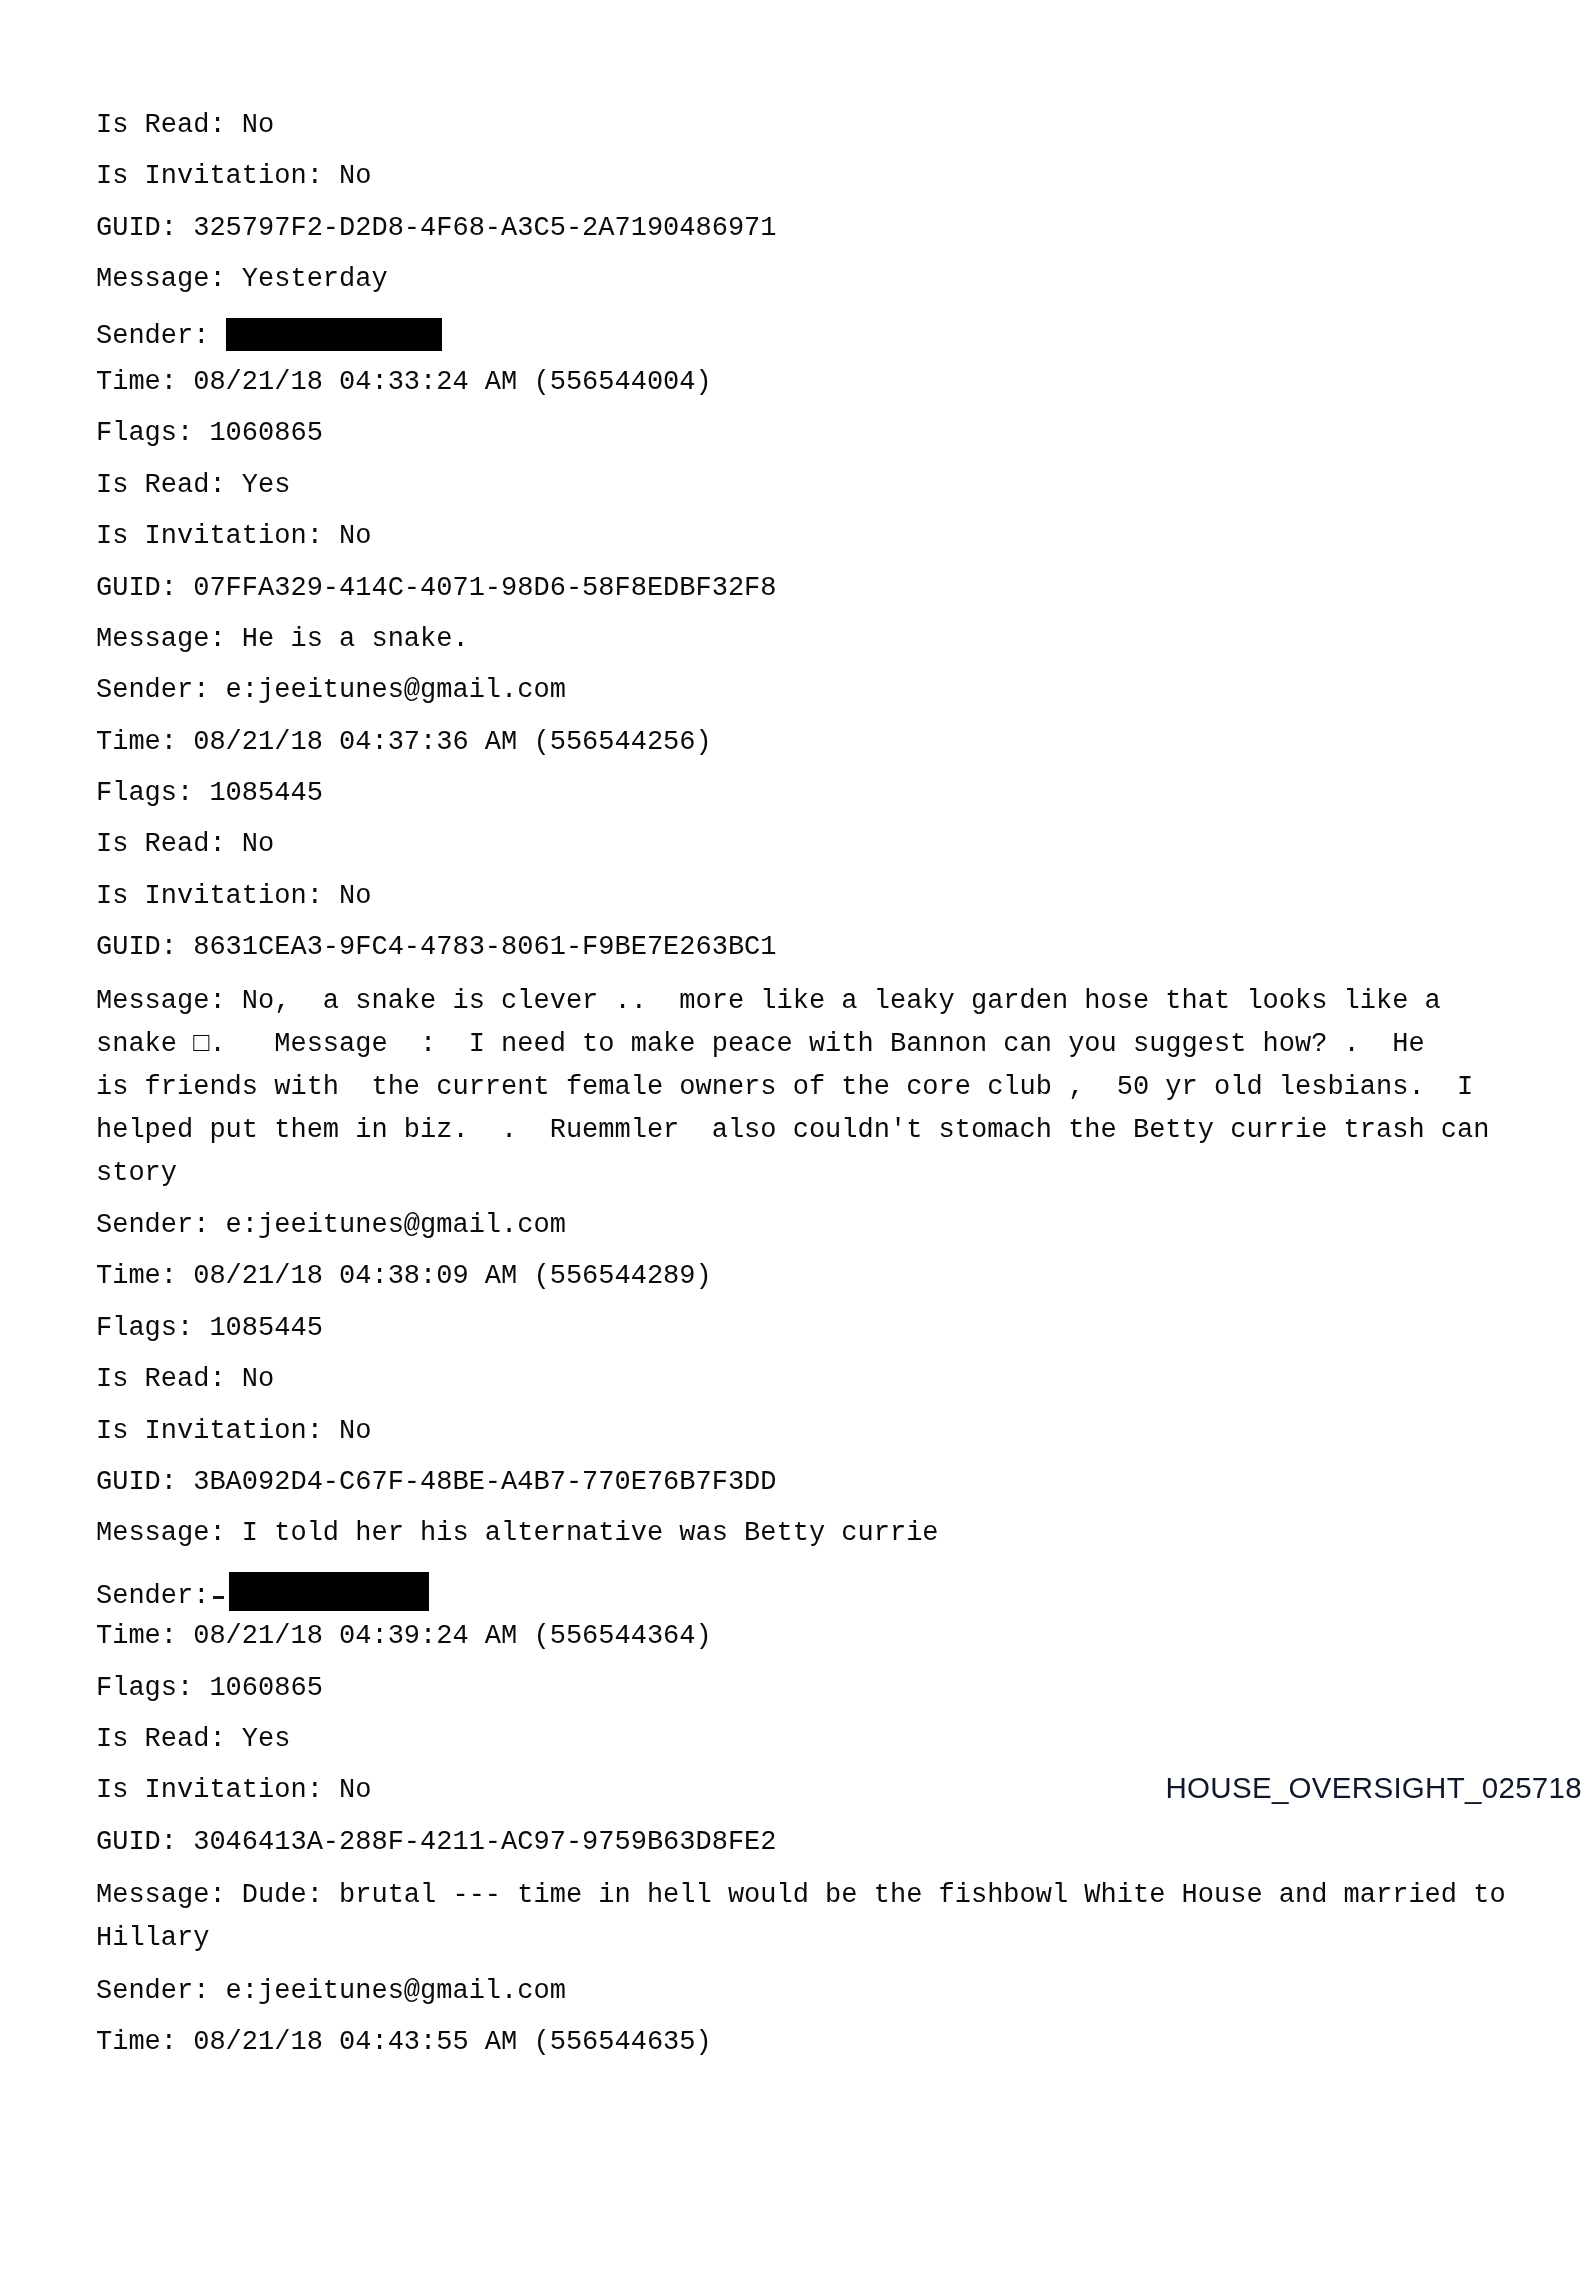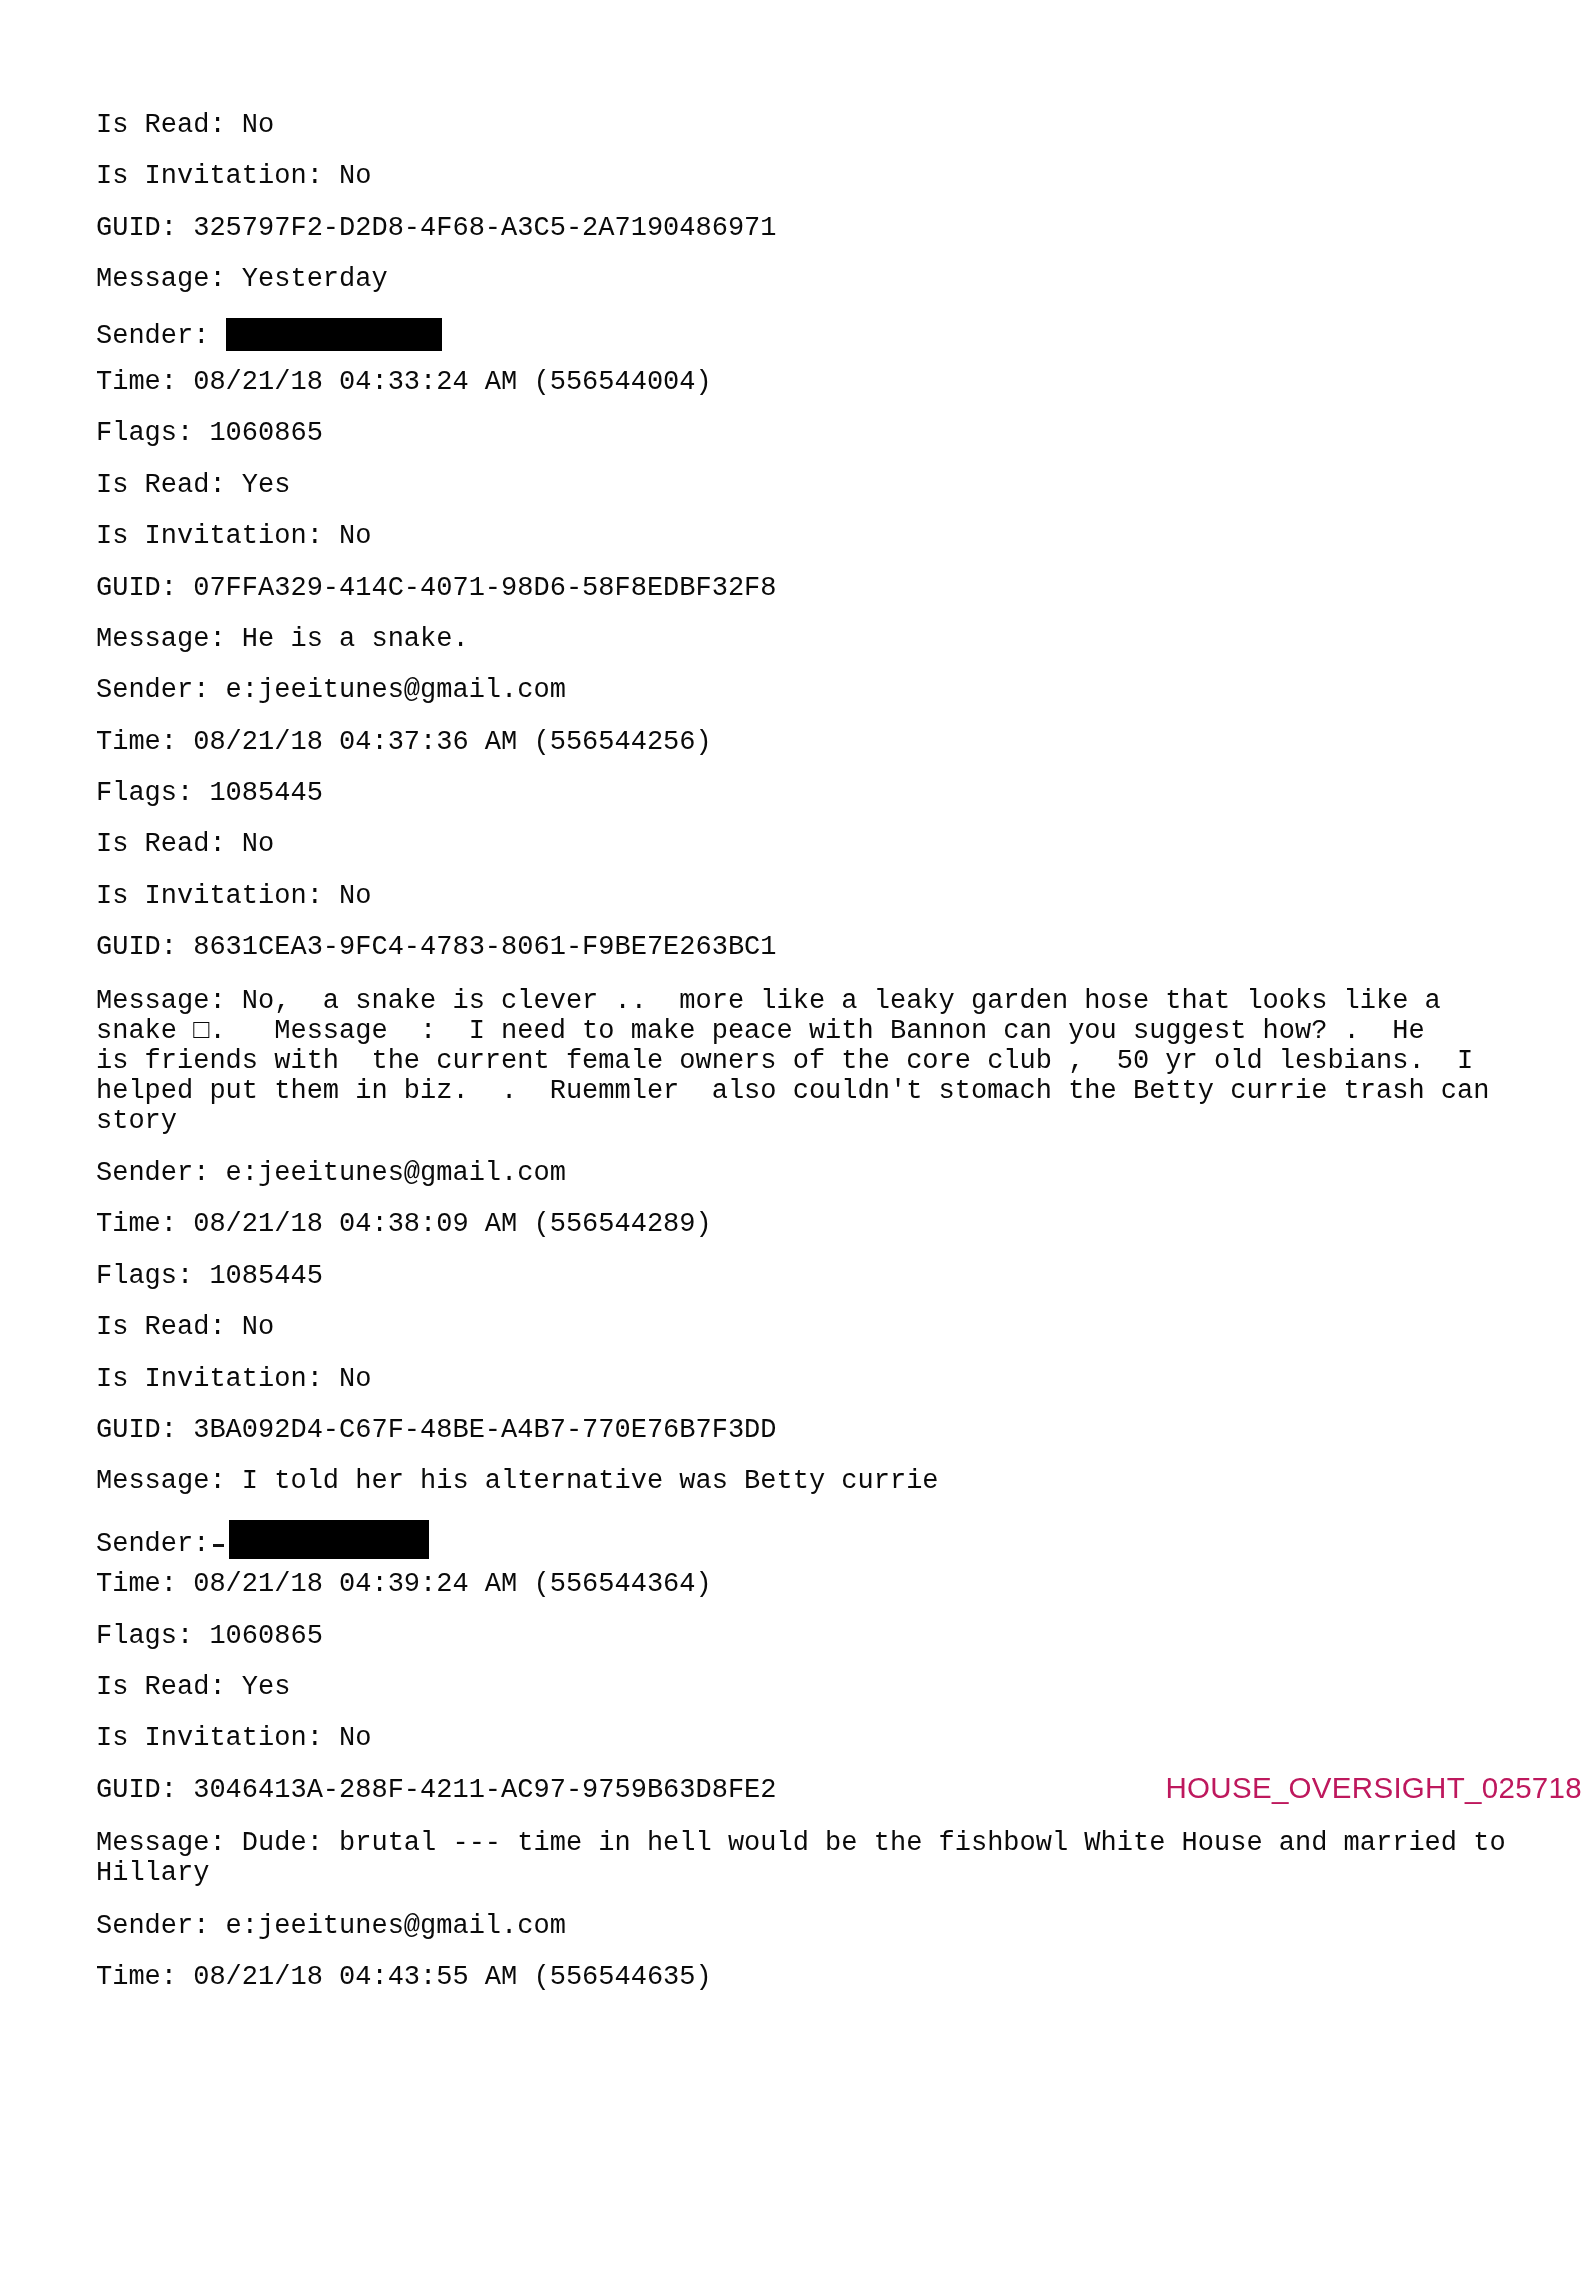--- a/index.html
+++ b/index.html
@@ -35,20 +35,21 @@
   .field-line {
     height: 27px;
     margin: 0 0 24.4px 0;
   }
   .para {
     margin: 0 0 24.4px 0;
   }
   .para .pline {
     line-height: 30px;
     height: 30px;
+    margin-top: 13px;
   }
   .record-gap {
   }
   .redaction-box {
     display: inline-block;
     background: #000000;
     vertical-align: -7.7px;
   }
   .pre-mark {
     display: inline-block;
@@ -59,21 +60,21 @@
     margin-left: 3.9px;
     margin-right: 5.8px;
   }
   .footer-stamp {
     position: absolute;
     right: 9px;
     bottom: 9px;
     font-family: "Liberation Sans", "DejaVu Sans", sans-serif;
     font-size: 29.5px;
     line-height: 32px;
-    color: #be185d;
+    color: #0f172a;
     letter-spacing: 0.3px;
   }
 </style>
 </head>
 <body>
 
 <div class="page">
   <div class="doc" id="doc-body"><div class="field-line">Is Read: No</div><div class="field-line">Is Invitation: No</div><div class="field-line">GUID: 325797F2-D2D8-4F68-A3C5-2A7190486971</div><div class="field-line">Message: Yesterday</div><div class="field-line record-gap"><span>Sender: </span><span class="redaction-box" style="width: 216px; height: 33px; background: rgb(0, 0, 0);"></span></div><div class="field-line">Time: 08/21/18 04:33:24 AM (556544004)</div><div class="field-line">Flags: 1060865</div><div class="field-line">Is Read: Yes</div><div class="field-line">Is Invitation: No</div><div class="field-line">GUID: 07FFA329-414C-4071-98D6-58F8EDBF32F8</div><div class="field-line">Message: He is a snake.</div><div class="field-line record-gap">Sender: e:jeeitunes@gmail.com</div><div class="field-line">Time: 08/21/18 04:37:36 AM (556544256)</div><div class="field-line">Flags: 1085445</div><div class="field-line">Is Read: No</div><div class="field-line">Is Invitation: No</div><div class="field-line">GUID: 8631CEA3-9FC4-4783-8061-F9BE7E263BC1</div><div class="para"><div class="pline">Message: No,  a snake is clever ..  more like a leaky garden hose that looks like a</div><div class="pline">snake □.   Message  :  I need to make peace with Bannon can you suggest how? .  He</div><div class="pline">is friends with  the current female owners of the core club ,  50 yr old lesbians.  I</div><div class="pline">helped put them in biz.  .  Ruemmler  also couldn't stomach the Betty currie trash can</div><div class="pline">story</div></div><div class="field-line record-gap">Sender: e:jeeitunes@gmail.com</div><div class="field-line">Time: 08/21/18 04:38:09 AM (556544289)</div><div class="field-line">Flags: 1085445</div><div class="field-line">Is Read: No</div><div class="field-line">Is Invitation: No</div><div class="field-line">GUID: 3BA092D4-C67F-48BE-A4B7-770E76B7F3DD</div><div class="field-line">Message: I told her his alternative was Betty currie</div><div class="field-line record-gap"><span>Sender:</span><span class="pre-mark"></span><span class="redaction-box" style="width: 200px; height: 39px; background: rgb(0, 0, 0);"></span></div><div class="field-line">Time: 08/21/18 04:39:24 AM (556544364)</div><div class="field-line">Flags: 1060865</div><div class="field-line">Is Read: Yes</div><div class="field-line">Is Invitation: No</div><div class="field-line">GUID: 3046413A-288F-4211-AC97-9759B63D8FE2</div><div class="para"><div class="pline">Message: Dude: brutal --- time in hell would be the fishbowl White House and married to</div><div class="pline">Hillary</div></div><div class="field-line record-gap">Sender: e:jeeitunes@gmail.com</div><div class="field-line">Time: 08/21/18 04:43:55 AM (556544635)</div></div>
   <div class="footer-stamp">HOUSE_OVERSIGHT_025718</div>
 </div>

